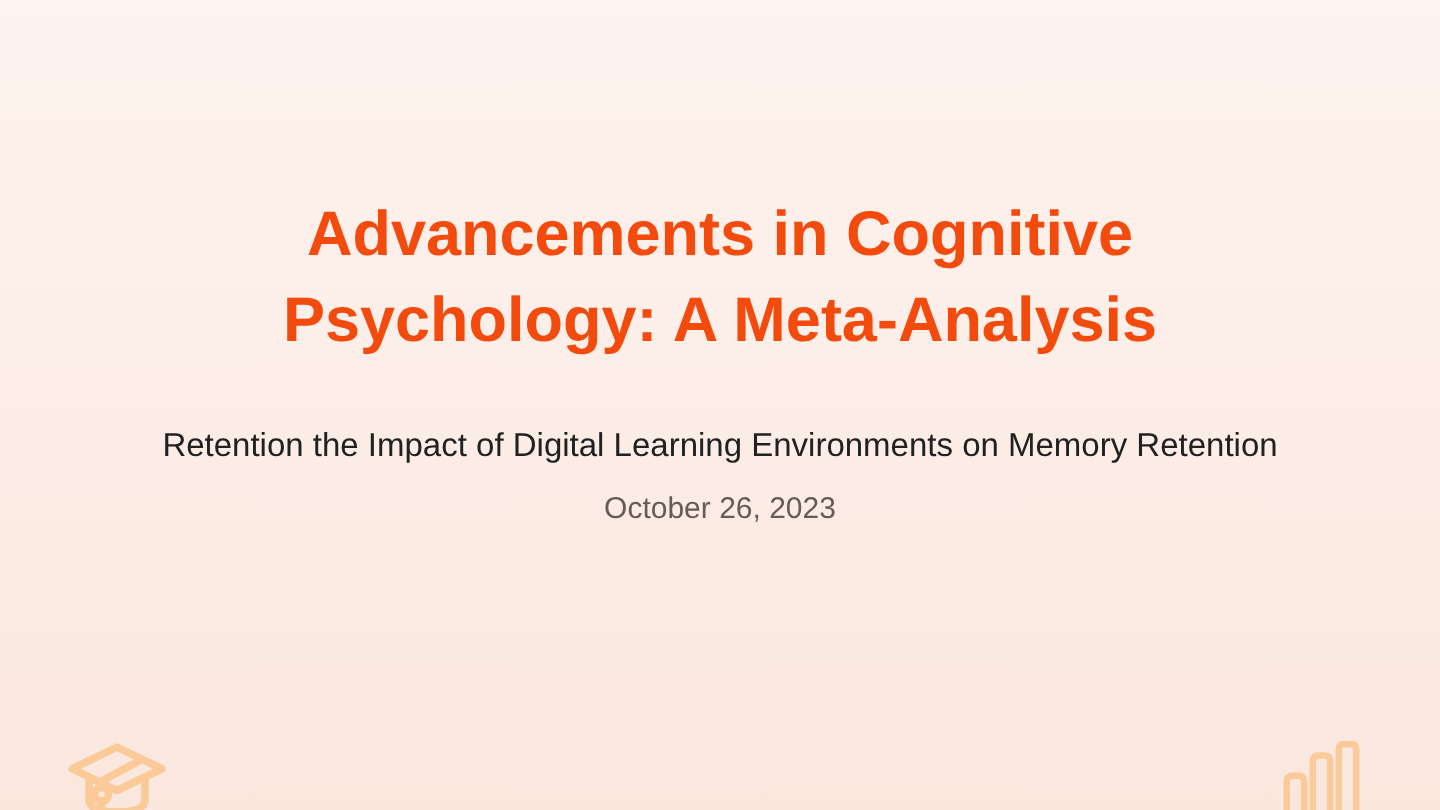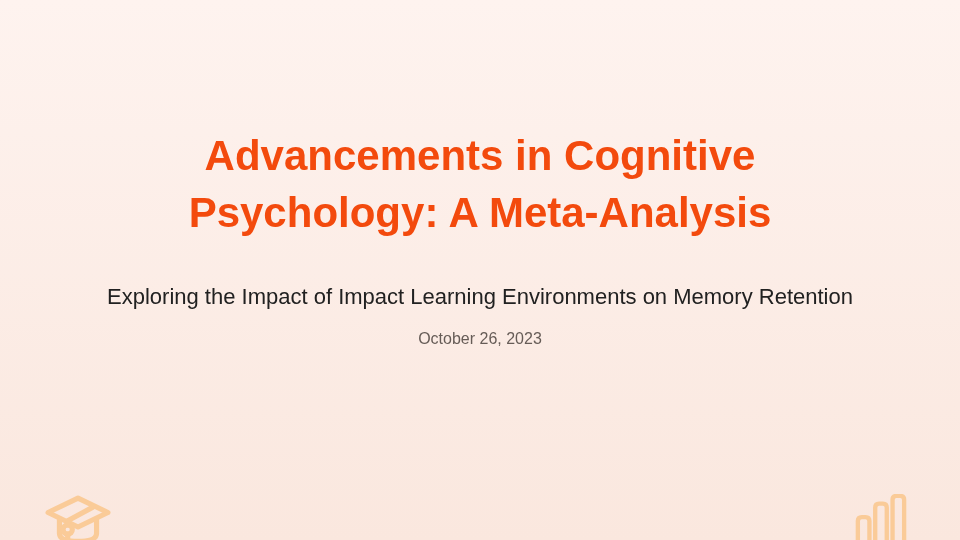--- a/index.html
+++ b/index.html
@@ -46,21 +46,21 @@
     margin-top: 24px;
   }
   .author, .affiliation {
     margin: 0;
     font-size: 17.5px;
     line-height: 23px;
     color: var(--body_text_color, #212121);
   }
   .date {
     margin: 18px auto 0;
-    font-size: 16px;
+    font-size: 20px;
     line-height: 20px;
     color: var(--date_color, #665C57);
   }
   .corner-icon {
     position: absolute;
     pointer-events: none;
   }
   .corner-icon svg {
     display: block;
     stroke: var(--icon_color, #FACB98);
@@ -78,21 +78,21 @@
     width: 54px;
     height: 48px;
   }
 </style>
 </head>
 <body>
 
 <div class="slide">
   <main class="content">
     <h1 class="title">Advancements in Cognitive Psychology: A Meta-Analysis</h1>
-    <p class="subtitle">Exploring the Impact of Impact Learning Environments on Memory Retention</p>
+    <p class="subtitle">Retention the Impact of Digital Learning Environments on Memory Retention</p>
     <p class="date">October 26, 2023</p>
   </main>
 
   <div class="corner-icon bottom-left">
     <svg viewBox="0 0 64 58" stroke-width="5" stroke-linecap="round" stroke-linejoin="round">
       <path d="M32 3 L61 17 L32 31 L3 17 Z"></path>
       <path d="M14 24 L14 37 Q14 45 32 45 Q50 45 50 37 L50 24"></path>
       <path d="M46 12 L22 25 L22 29"></path>
       <circle cx="22" cy="33.5" r="4.5"></circle>
       <path d="M22 38 L22 54"></path>

